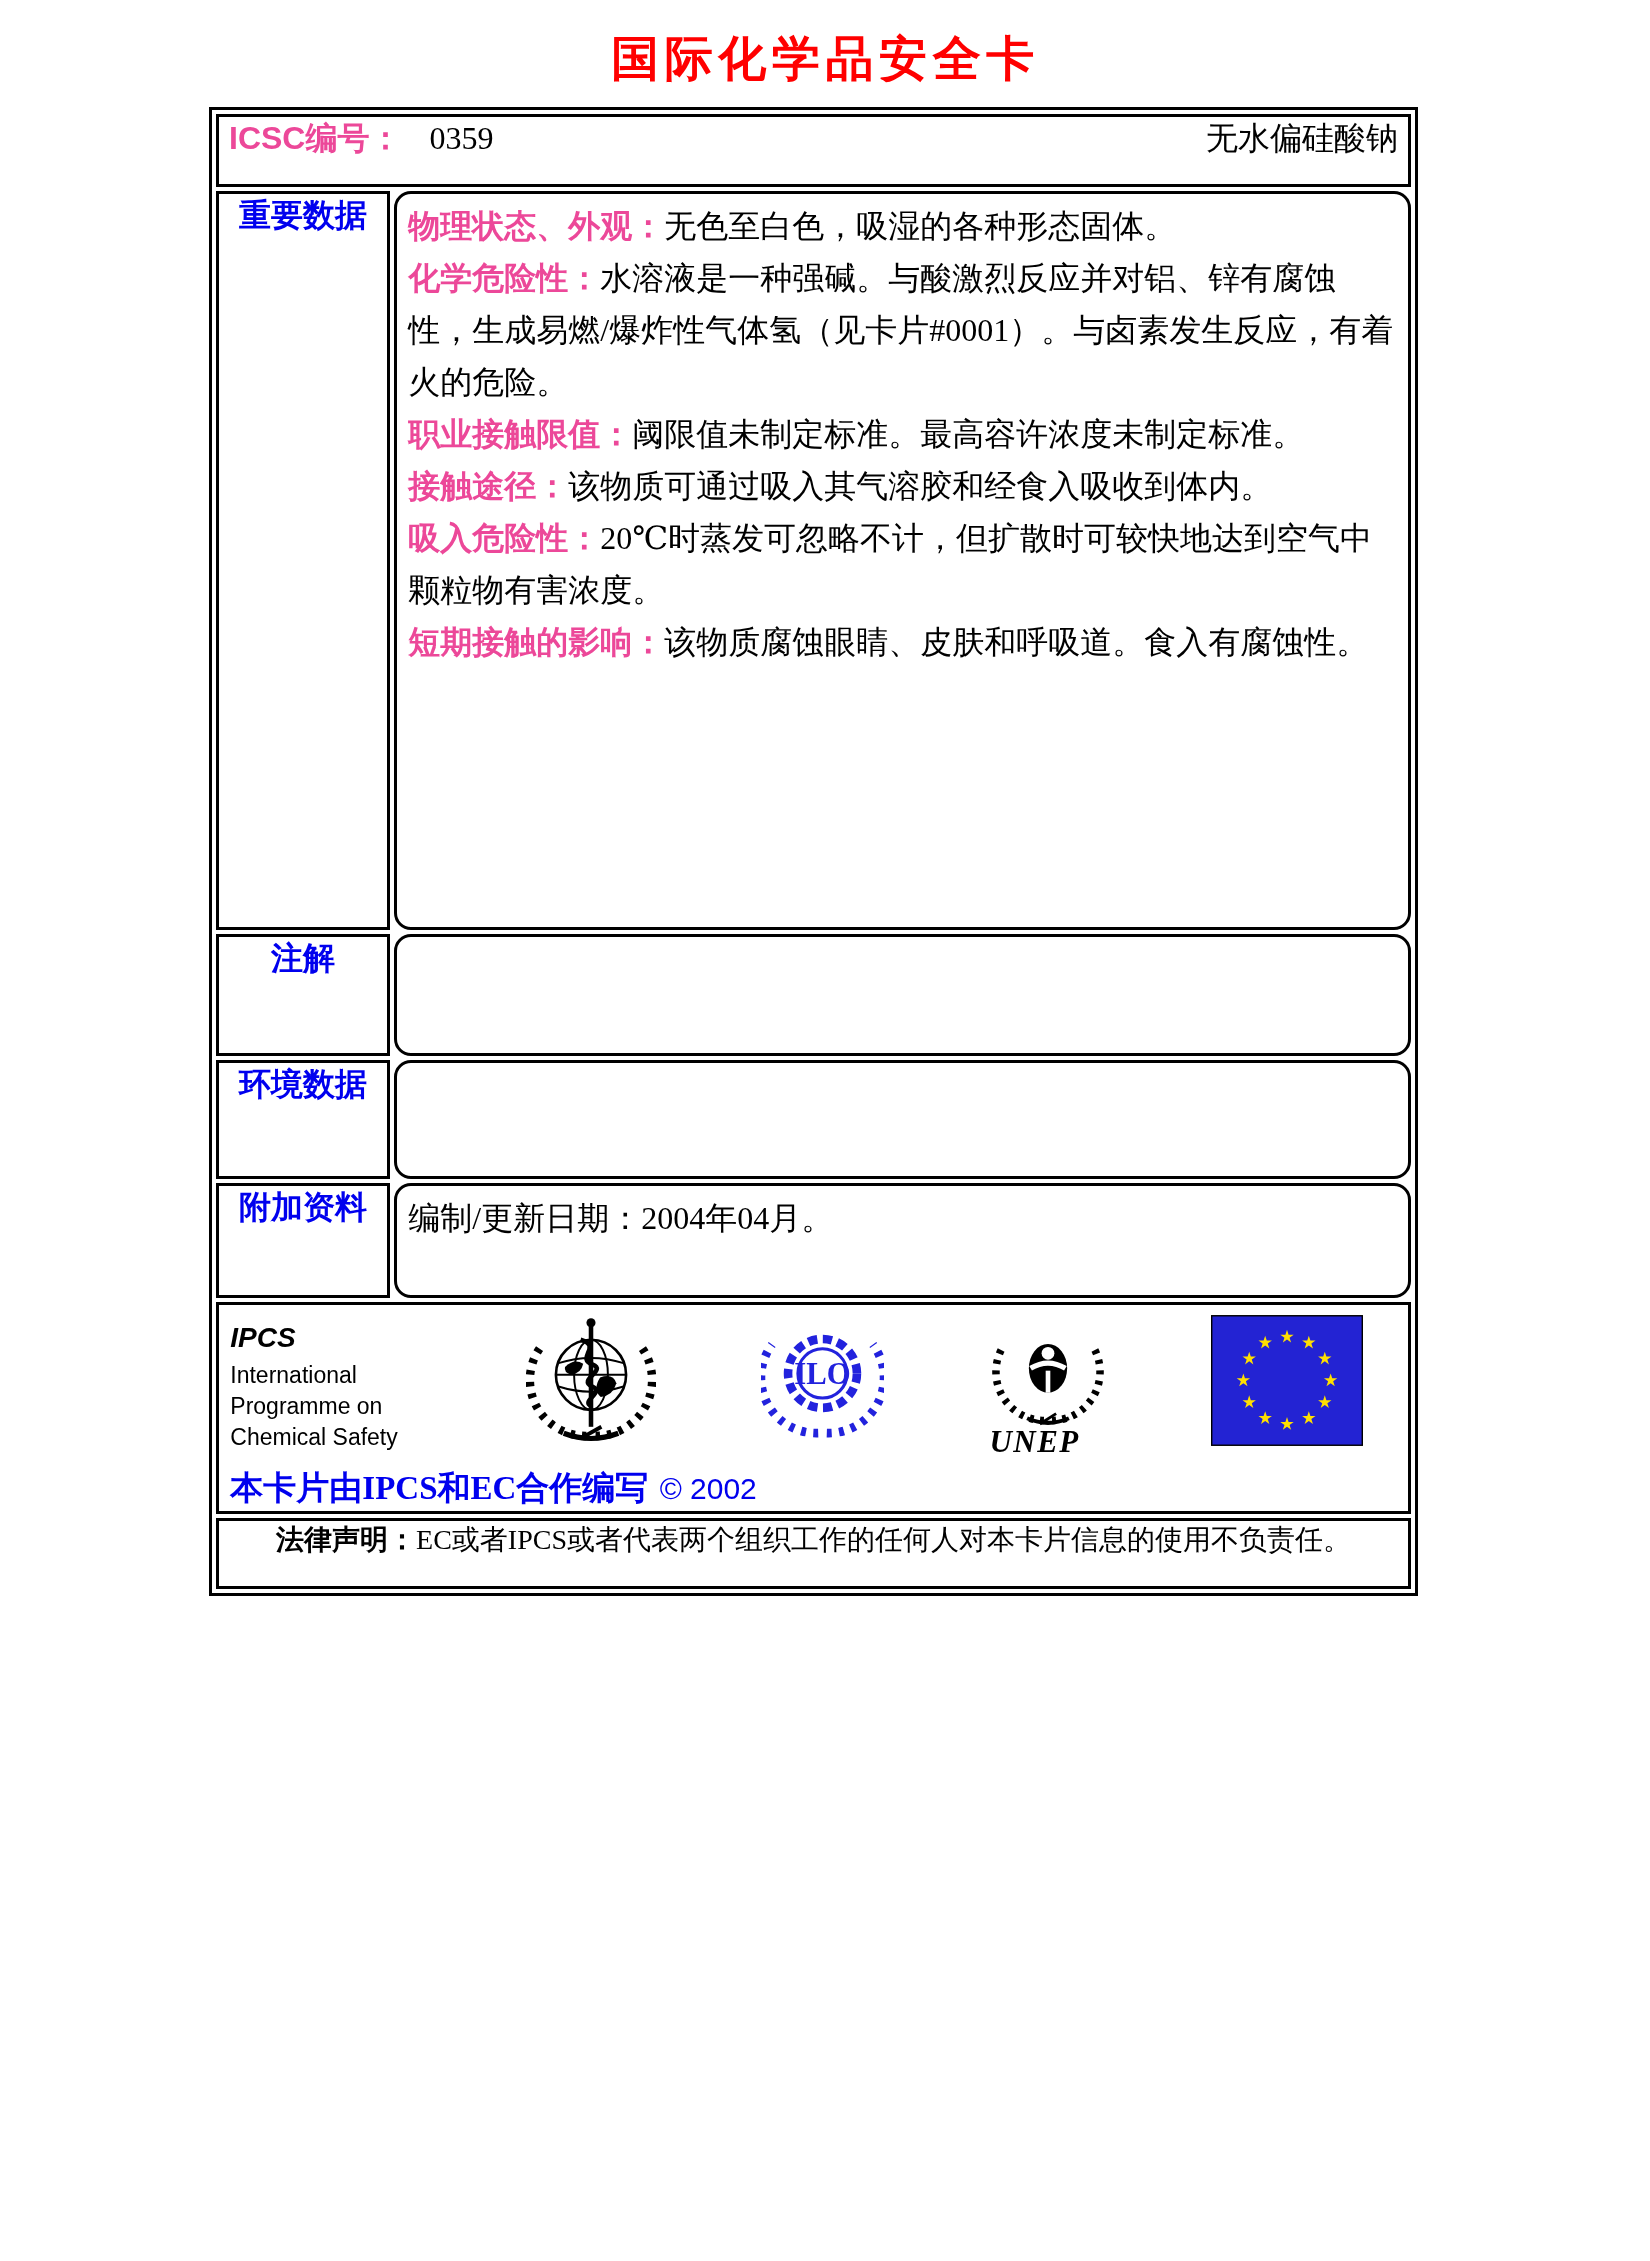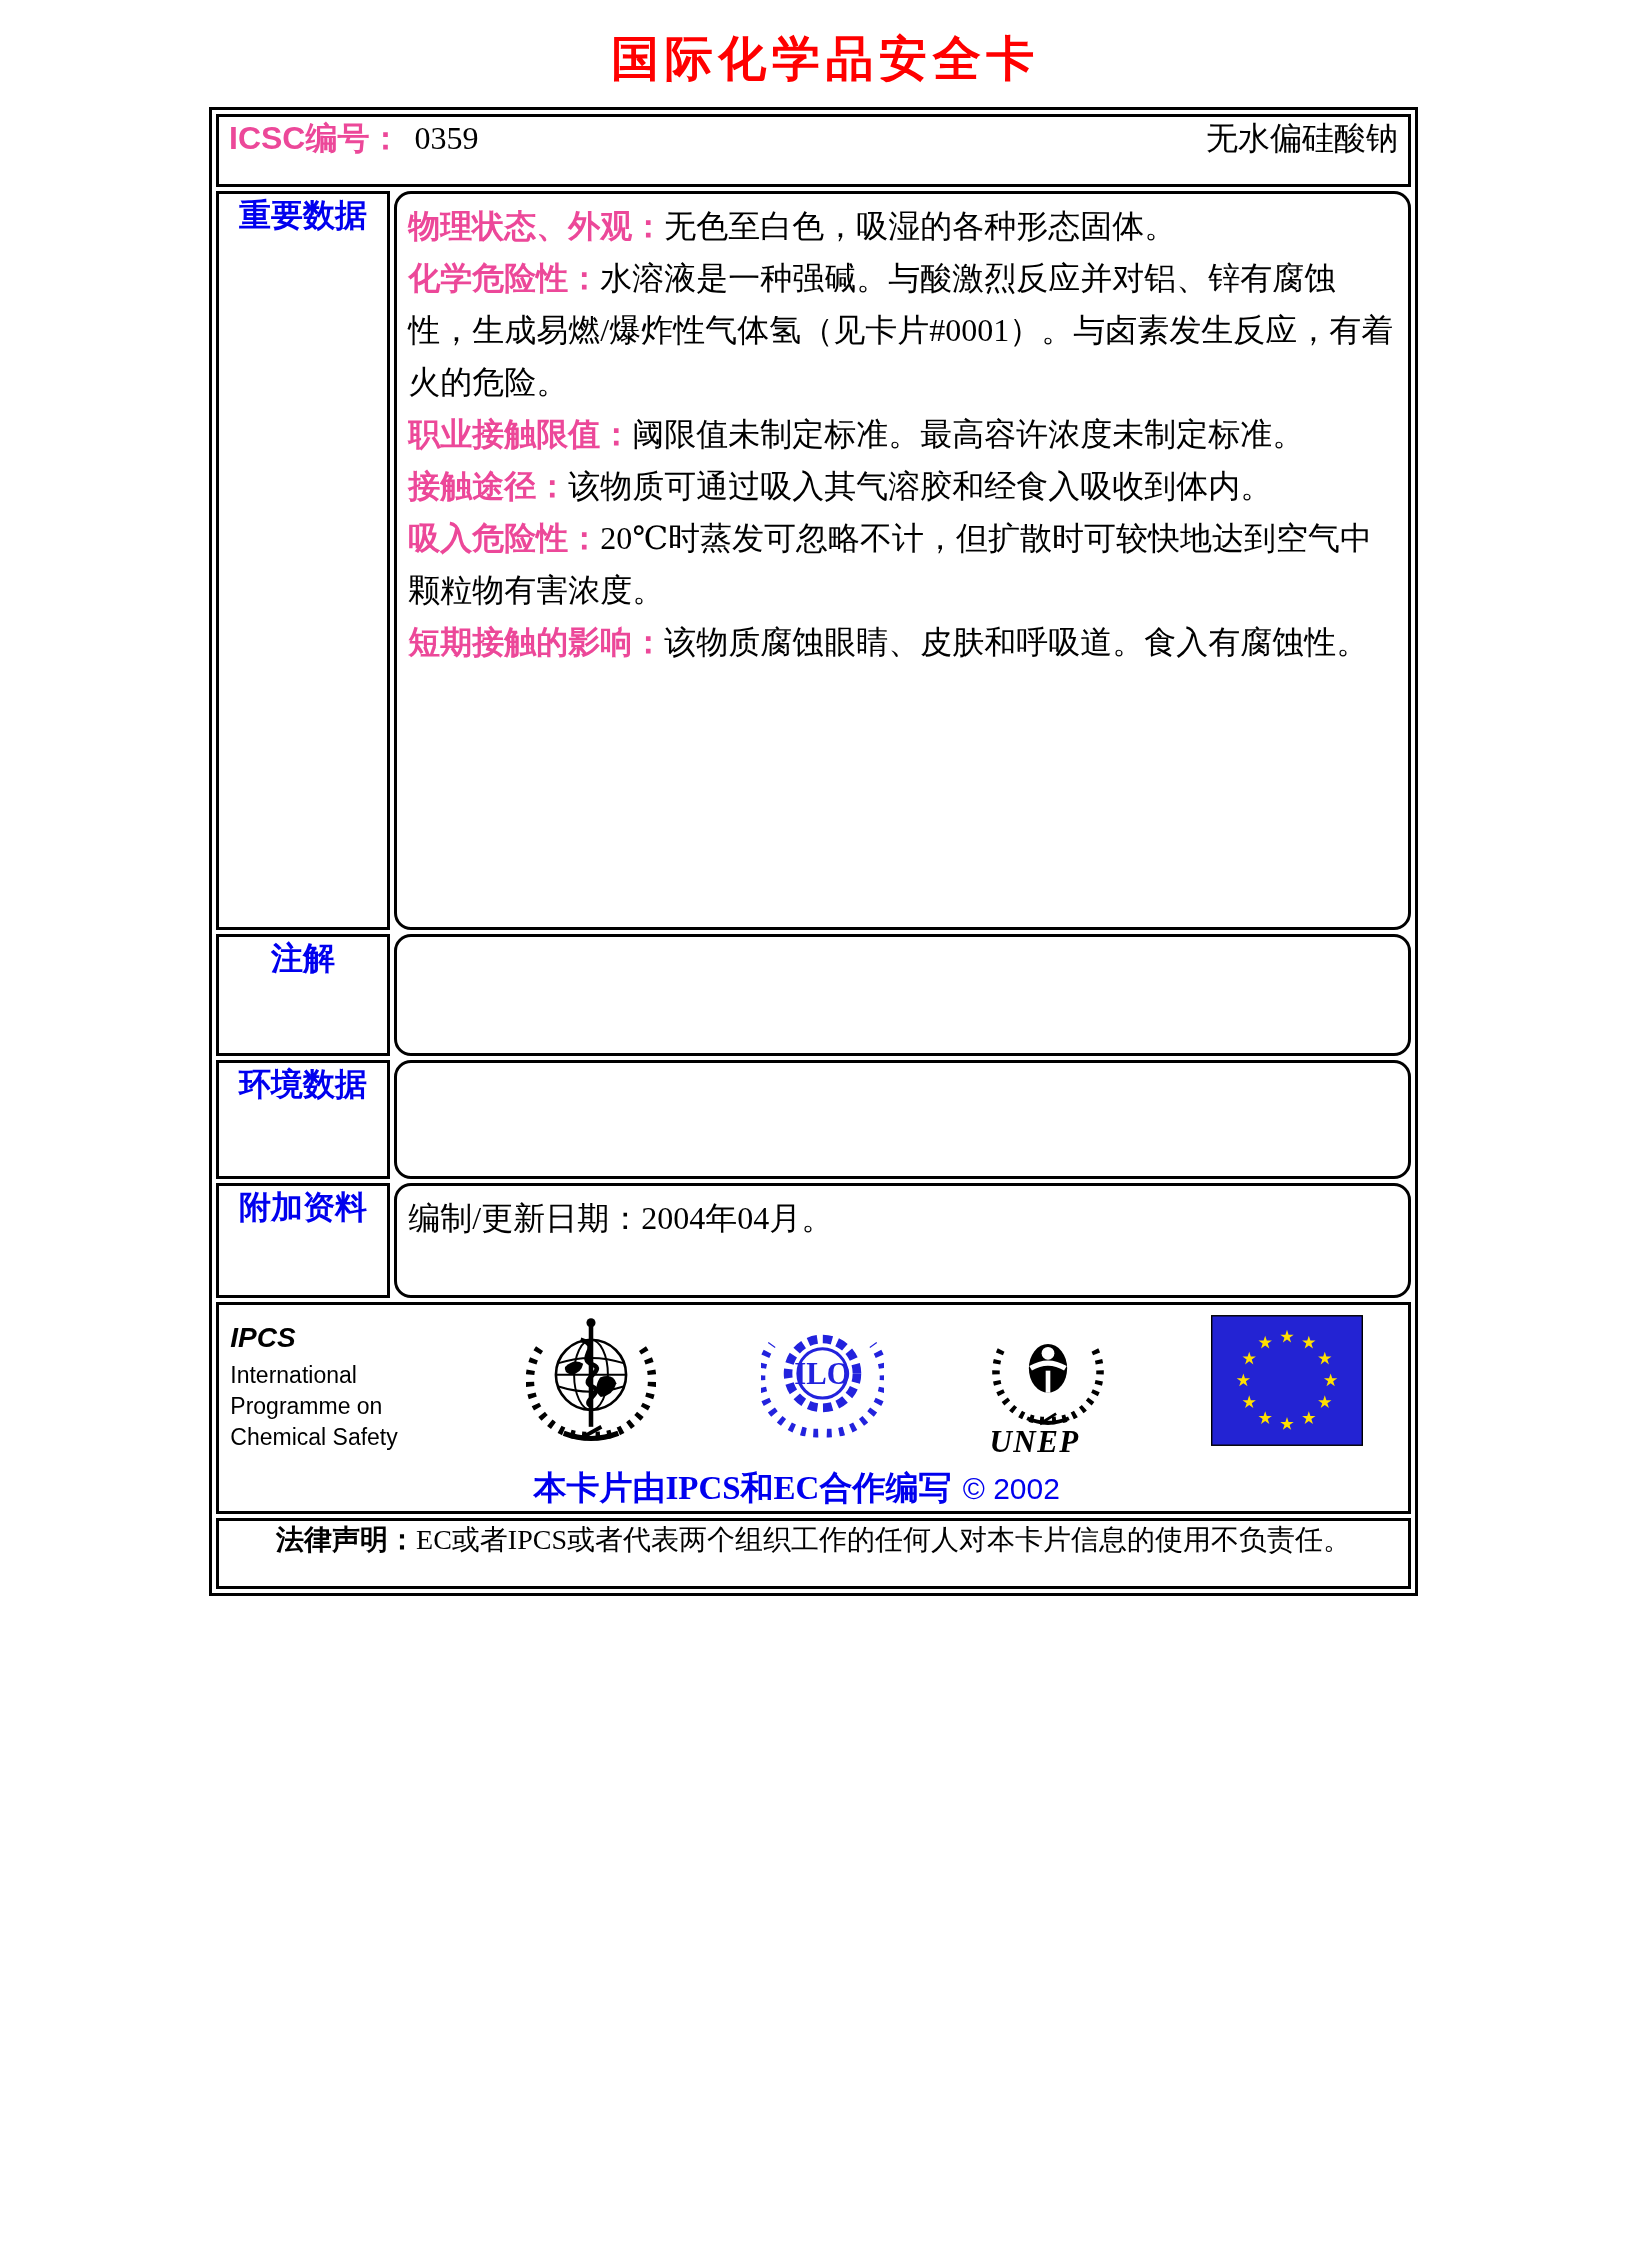--- a/index.html
+++ b/index.html
@@ -13,21 +13,21 @@
 
   
   table.card{position:absolute;top:107px;left:209px;width:1209px;table-layout:fixed;
              border-collapse:separate;border-spacing:4.2px;border:3.5px solid #000;background:#fff;}
   table.card td{border:3.5px solid #000;background:#fff;vertical-align:top;}
   col.c1{width:174px;}
   .blabel{color:#ec4899;font-family:"Liberation Sans","DejaVu Sans",sans-serif;font-weight:bold;}
 
   
   td.icsc-cell{height:67px;vertical-align:middle;padding:0 10px;font-size:32px;}
-  .icsc-num{margin-left:13px;}
+  .icsc-num{margin-left:28px;}
   .chem-name{float:right;}
 
   
   td.labelcell{vertical-align:middle;text-align:center;padding:0;}
   .seclabel{color:#0000ee;font-family:"Liberation Sans","DejaVu Sans",sans-serif;
             font-weight:bold;font-size:32px;}
 
   
   td.content{padding:5.6px 11.3px;font-size:32px;line-height:52px;border-radius:17px;}
   td.content p{margin:0;}
@@ -36,21 +36,21 @@
 
   
   td.logos-cell{padding:10px 45px 0 11.3px;}
   .logos-row{display:flex;justify-content:space-between;align-items:flex-start;}
   .ipcs-block{width:190px;font-family:"Liberation Sans","DejaVu Sans",sans-serif;}
   .ipcs-title{font-size:28px;font-weight:bold;margin:7px 0 5.6px 0;font-style:italic;}
   .ipcs-line{font-size:23px;line-height:31px;}
   .unep-block{text-align:left;font-style:italic;}
   .unep-text{font-family:"Liberation Serif","DejaVu Serif",serif;font-weight:bold;
              font-size:31px;letter-spacing:1.4px;margin-top:-7px;}
-  .caption{margin-top:5.6px;text-align:center;color:#0000ee;font-weight:bold;
+  .caption{margin-top:5.6px;text-align:left;color:#0000ee;font-weight:bold;
            font-size:33px;font-family:"Liberation Serif","DejaVu Serif",serif;}
   .caption .copy{font-family:"Liberation Sans","DejaVu Sans",sans-serif;
                  font-weight:normal;font-size:30px;margin-left:11.3px;}
 
   
   td.legal-cell{height:65px;vertical-align:middle;padding:0 8.5px;font-size:28px;text-align:center;}
   .legal-label{font-family:"Liberation Sans","DejaVu Sans",sans-serif;font-weight:bold;}
 
   svg{display:block;}
 </style>

